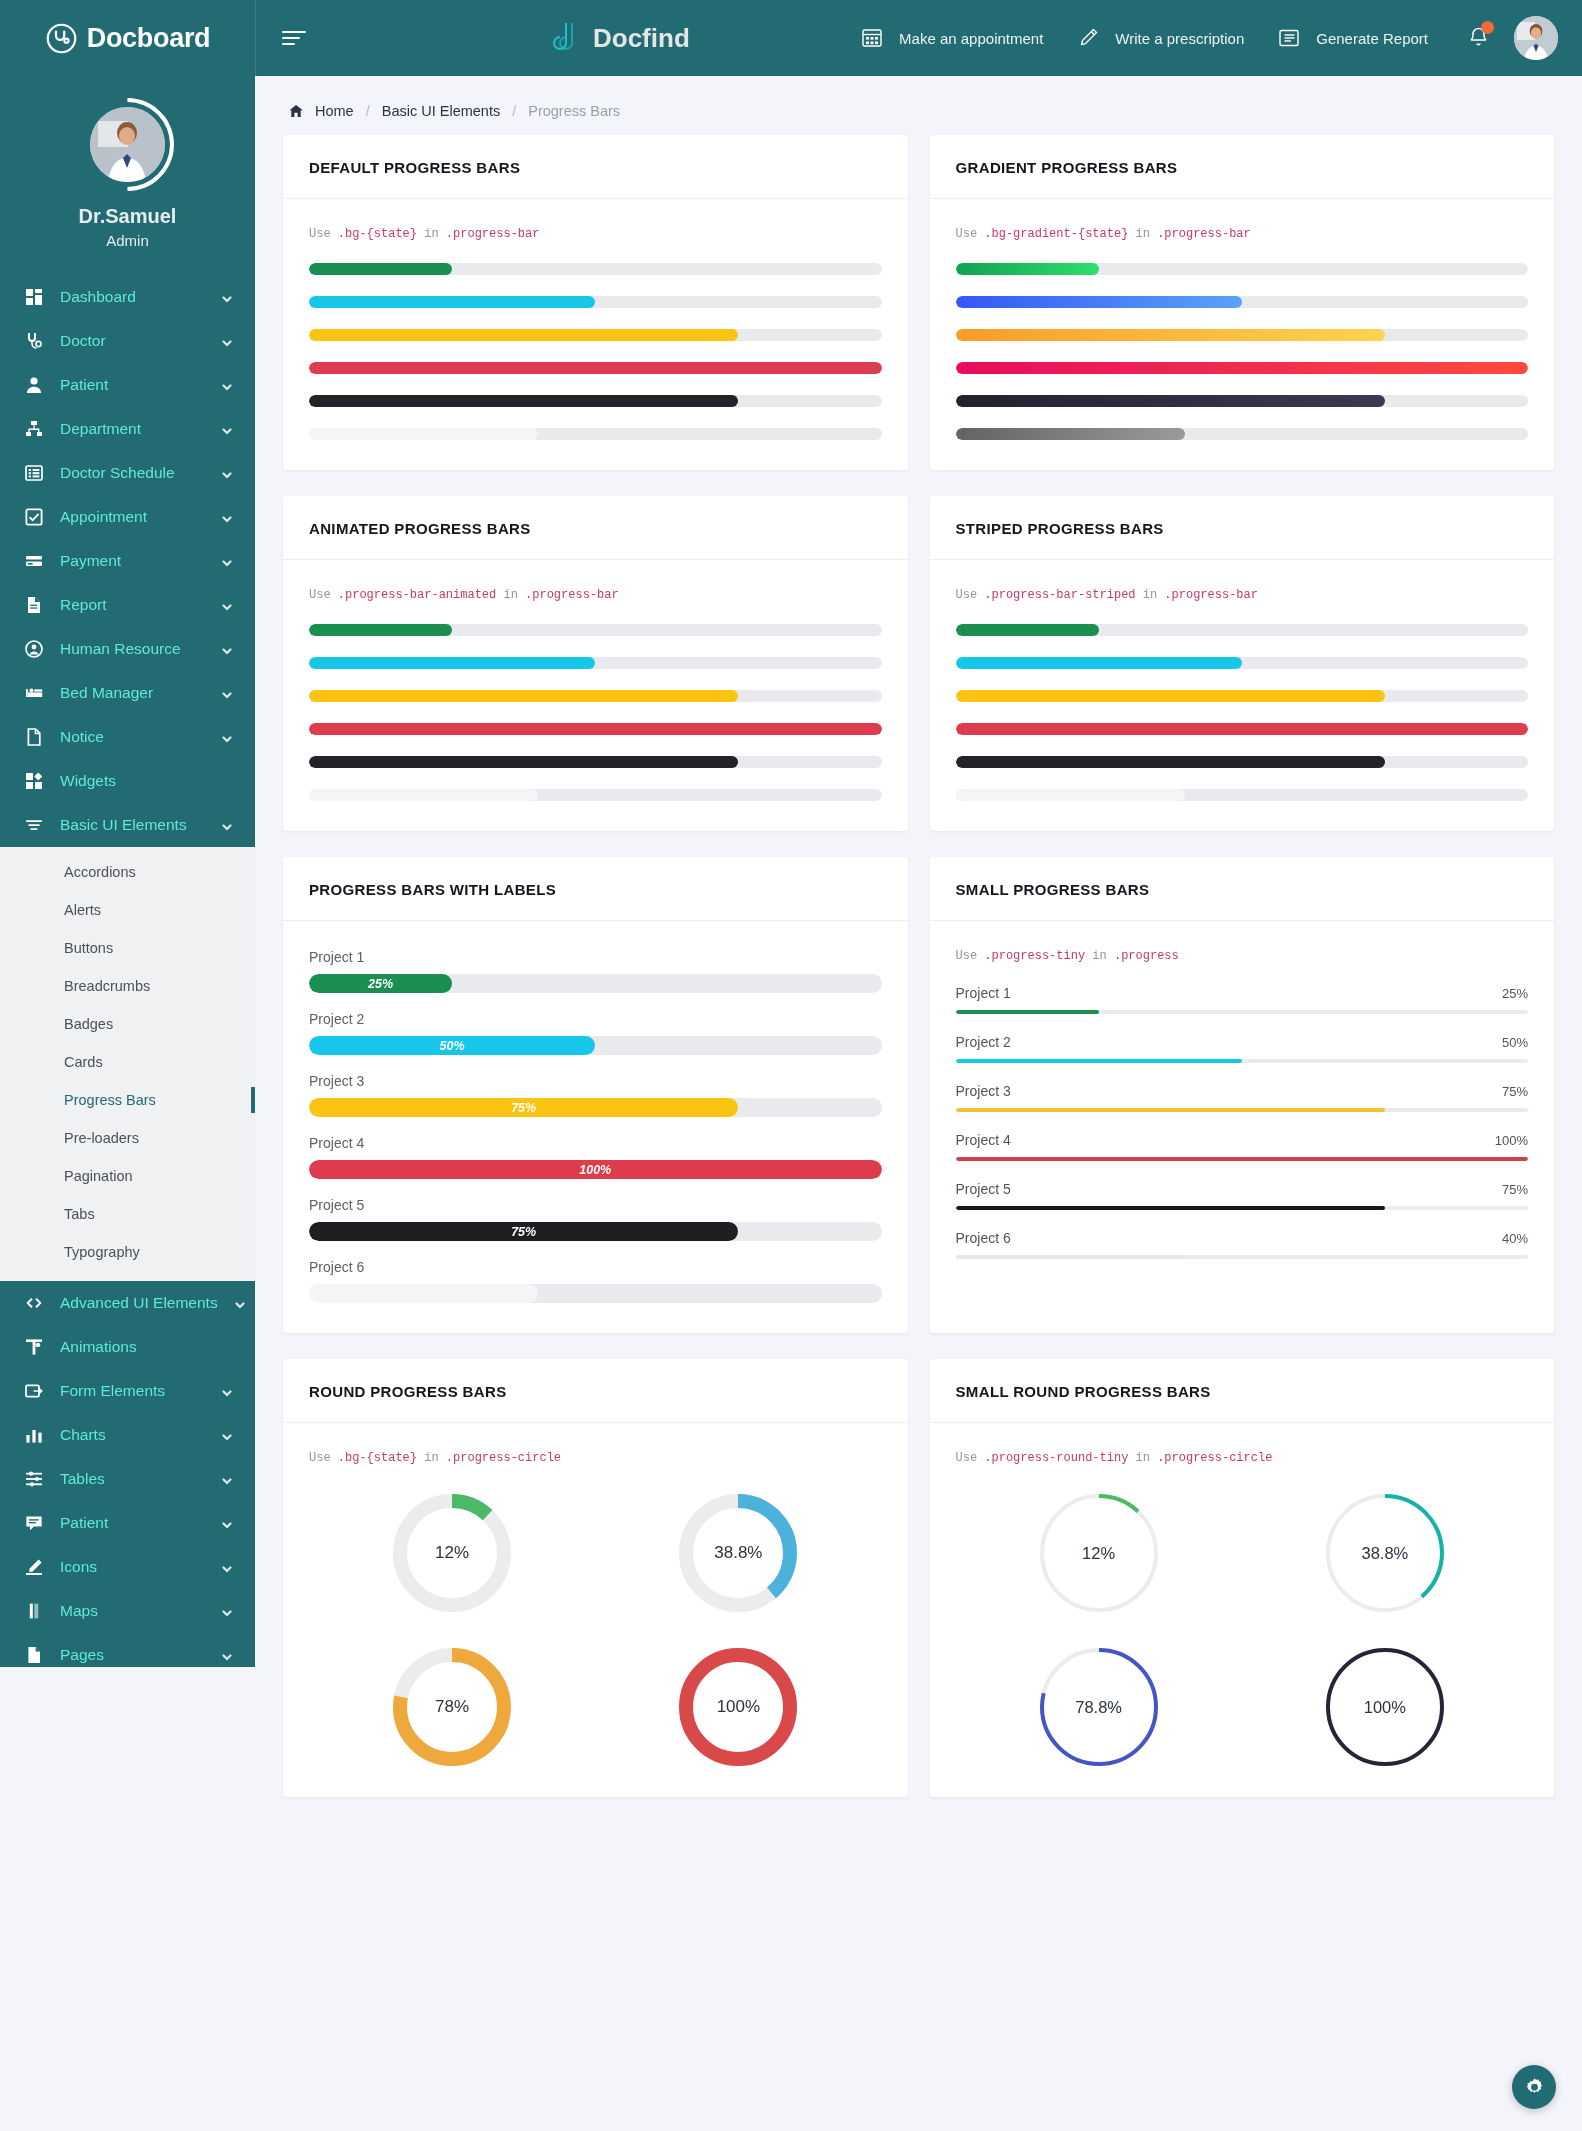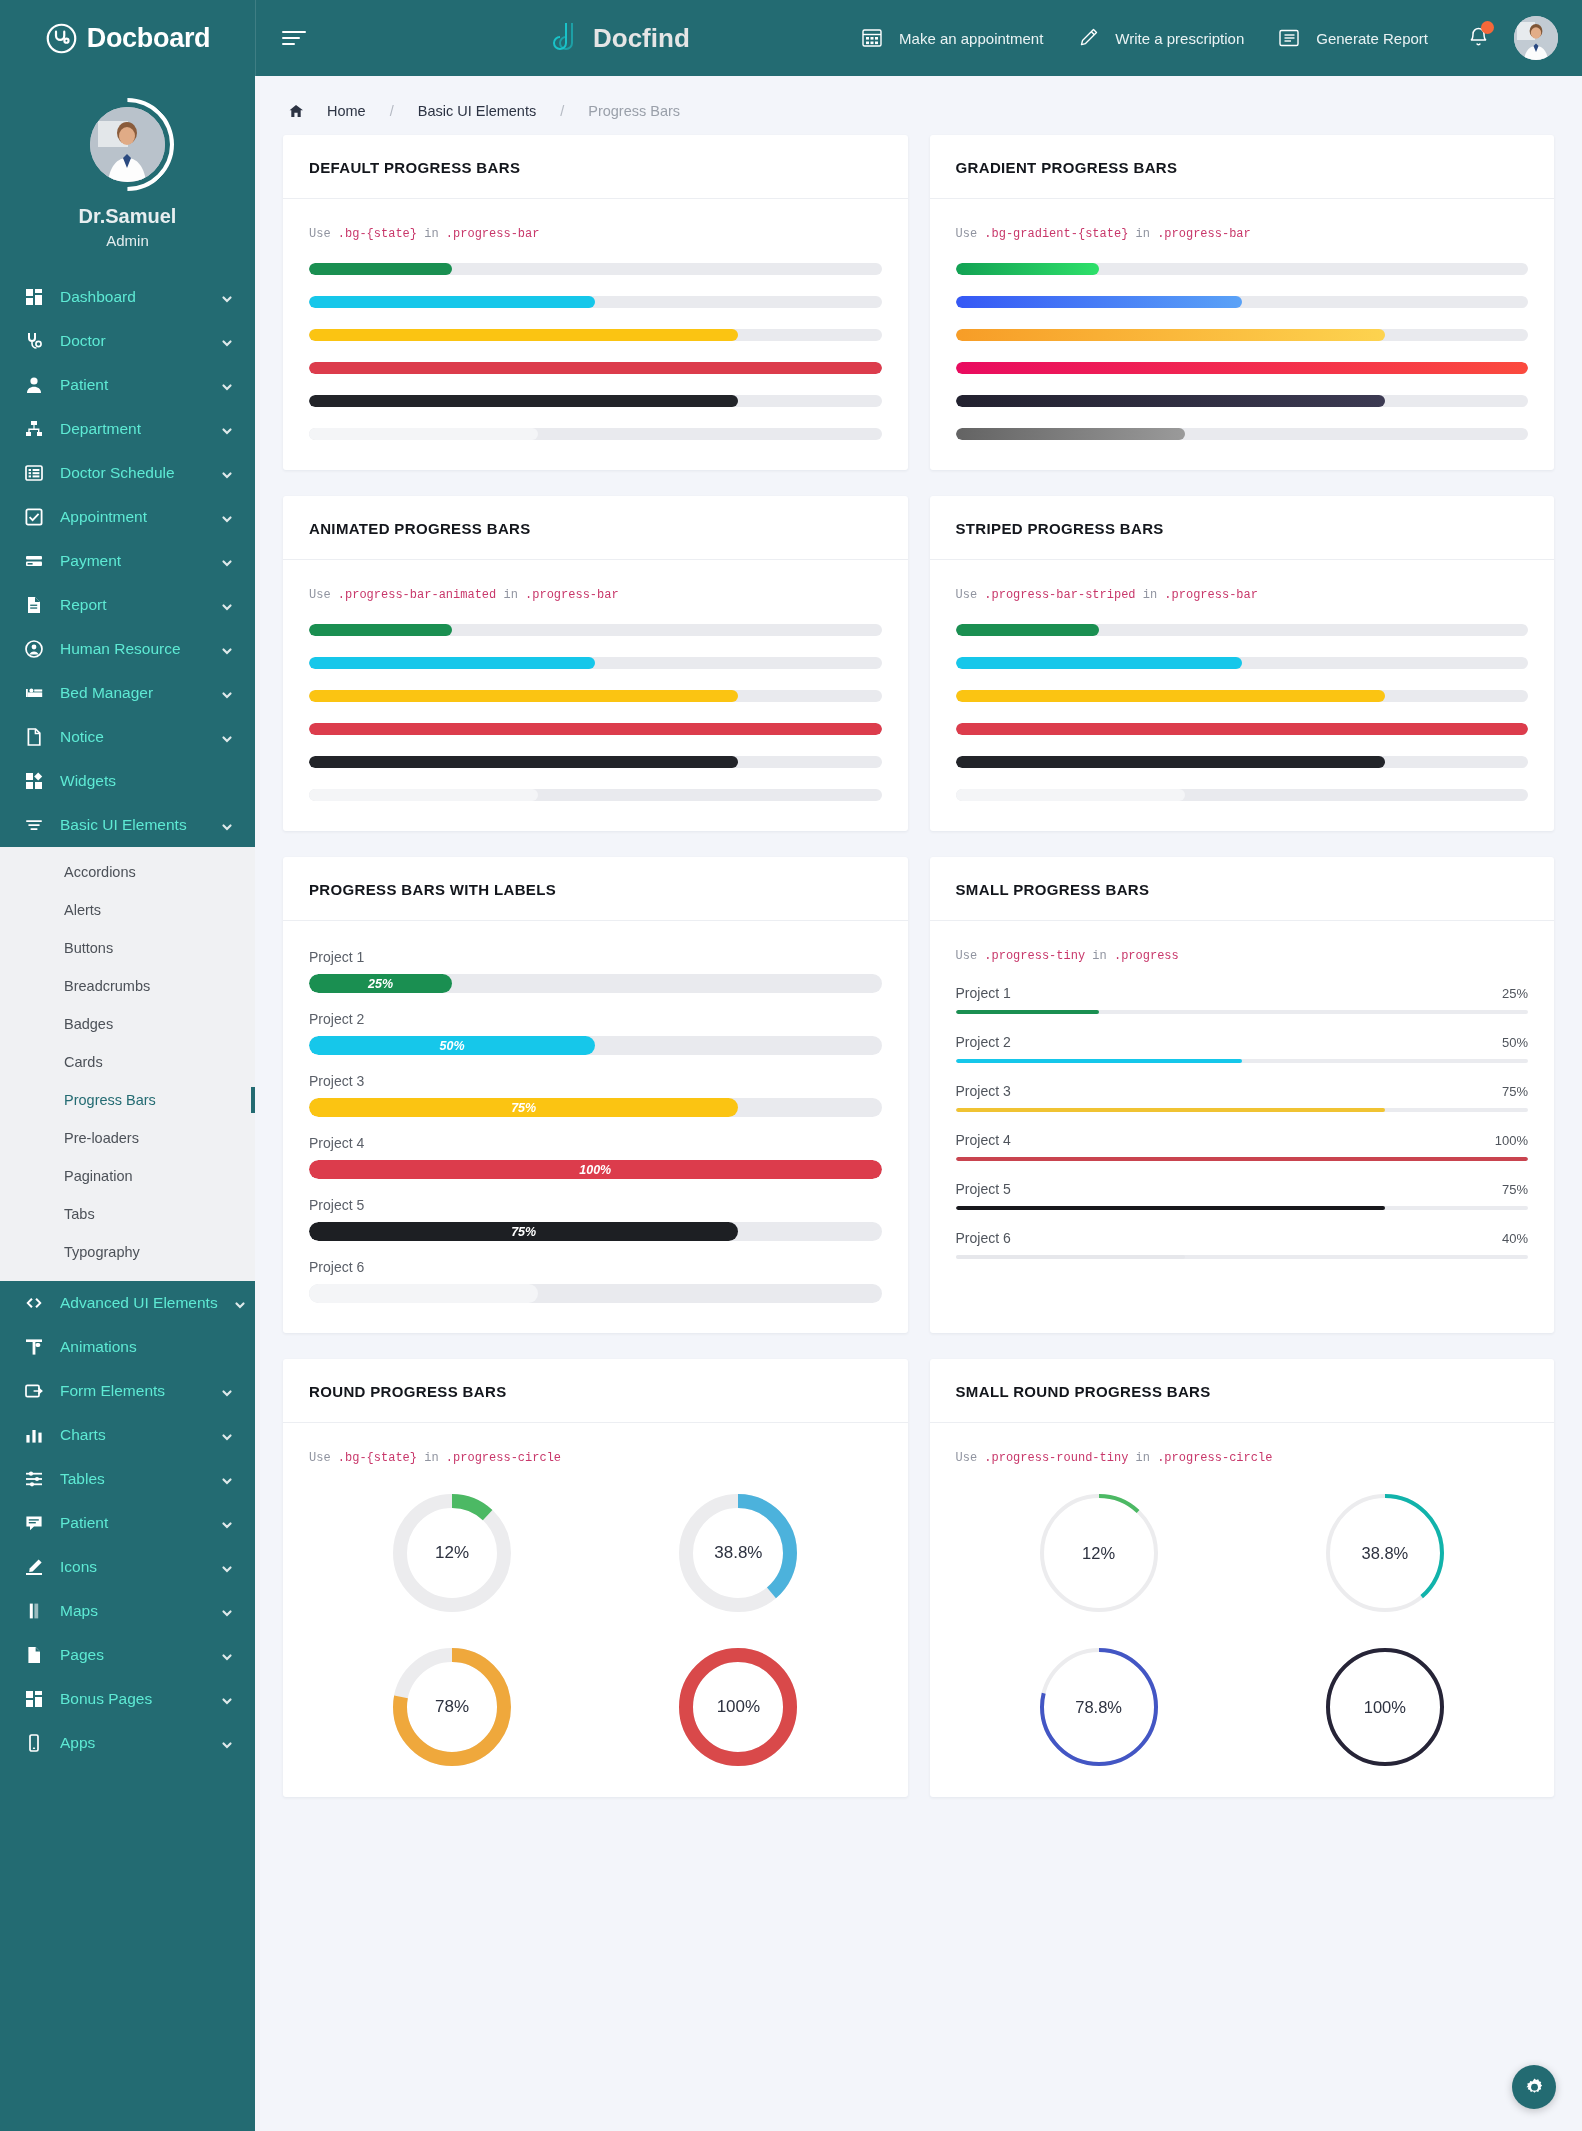--- a/index.html
+++ b/index.html
@@ -9,21 +9,21 @@
     background: #f3f5fa;
     overflow: hidden;
   }
   .app { display: flex; width: 1582px; height: 2131px; position: relative; }
 
   
   .sidebar {
     width: 255px; min-width: 255px;
     background: #236b72;
     color: #fff;
-    height: 2131px;
+    height: 1667px;
     overflow: hidden;
     position: relative;
   }
   .brand {
     height: 76px; display: flex; align-items: center; justify-content: center;
     gap: 9px;
   }
   .brand-logo { width: 33px; height: 33px; }
   .brand-name { font-size: 27px; font-weight: 700; letter-spacing: -0.3px; color:#fff; }
 
@@ -96,21 +96,21 @@
   }
   .tb-avatar {
     width: 44px; height: 44px; border-radius: 50%; overflow: hidden;
     background: #cfd6dc; margin-left: 8px; cursor: pointer;
   }
   .tb-avatar svg { width: 100%; height: 100%; display:block; }
 
   .content { padding: 18px 28px 0 28px; flex: 1; overflow: hidden; }
 
   .breadcrumb {
-    display: flex; align-items: center; gap: 24px; font-size: 14.5px;
+    display: flex; align-items: center; gap: 12px; font-size: 14.5px;
     color: #8a8f99; padding: 9px 4px 16px 6px;
   }
   .breadcrumb .home-ico { width: 14px; height: 14px; }
   .breadcrumb .home-ico svg { width: 14px; height: 14px; fill: #2c3343; }
   .bc-link { color: #2c3343; cursor: pointer; }
   .bc-sep { color: #b5bac3; }
   .bc-cur { color: #9aa0aa; }
 
   .grid { display: grid; grid-template-columns: 1fr 1fr; gap: 26px 22px; }
 

